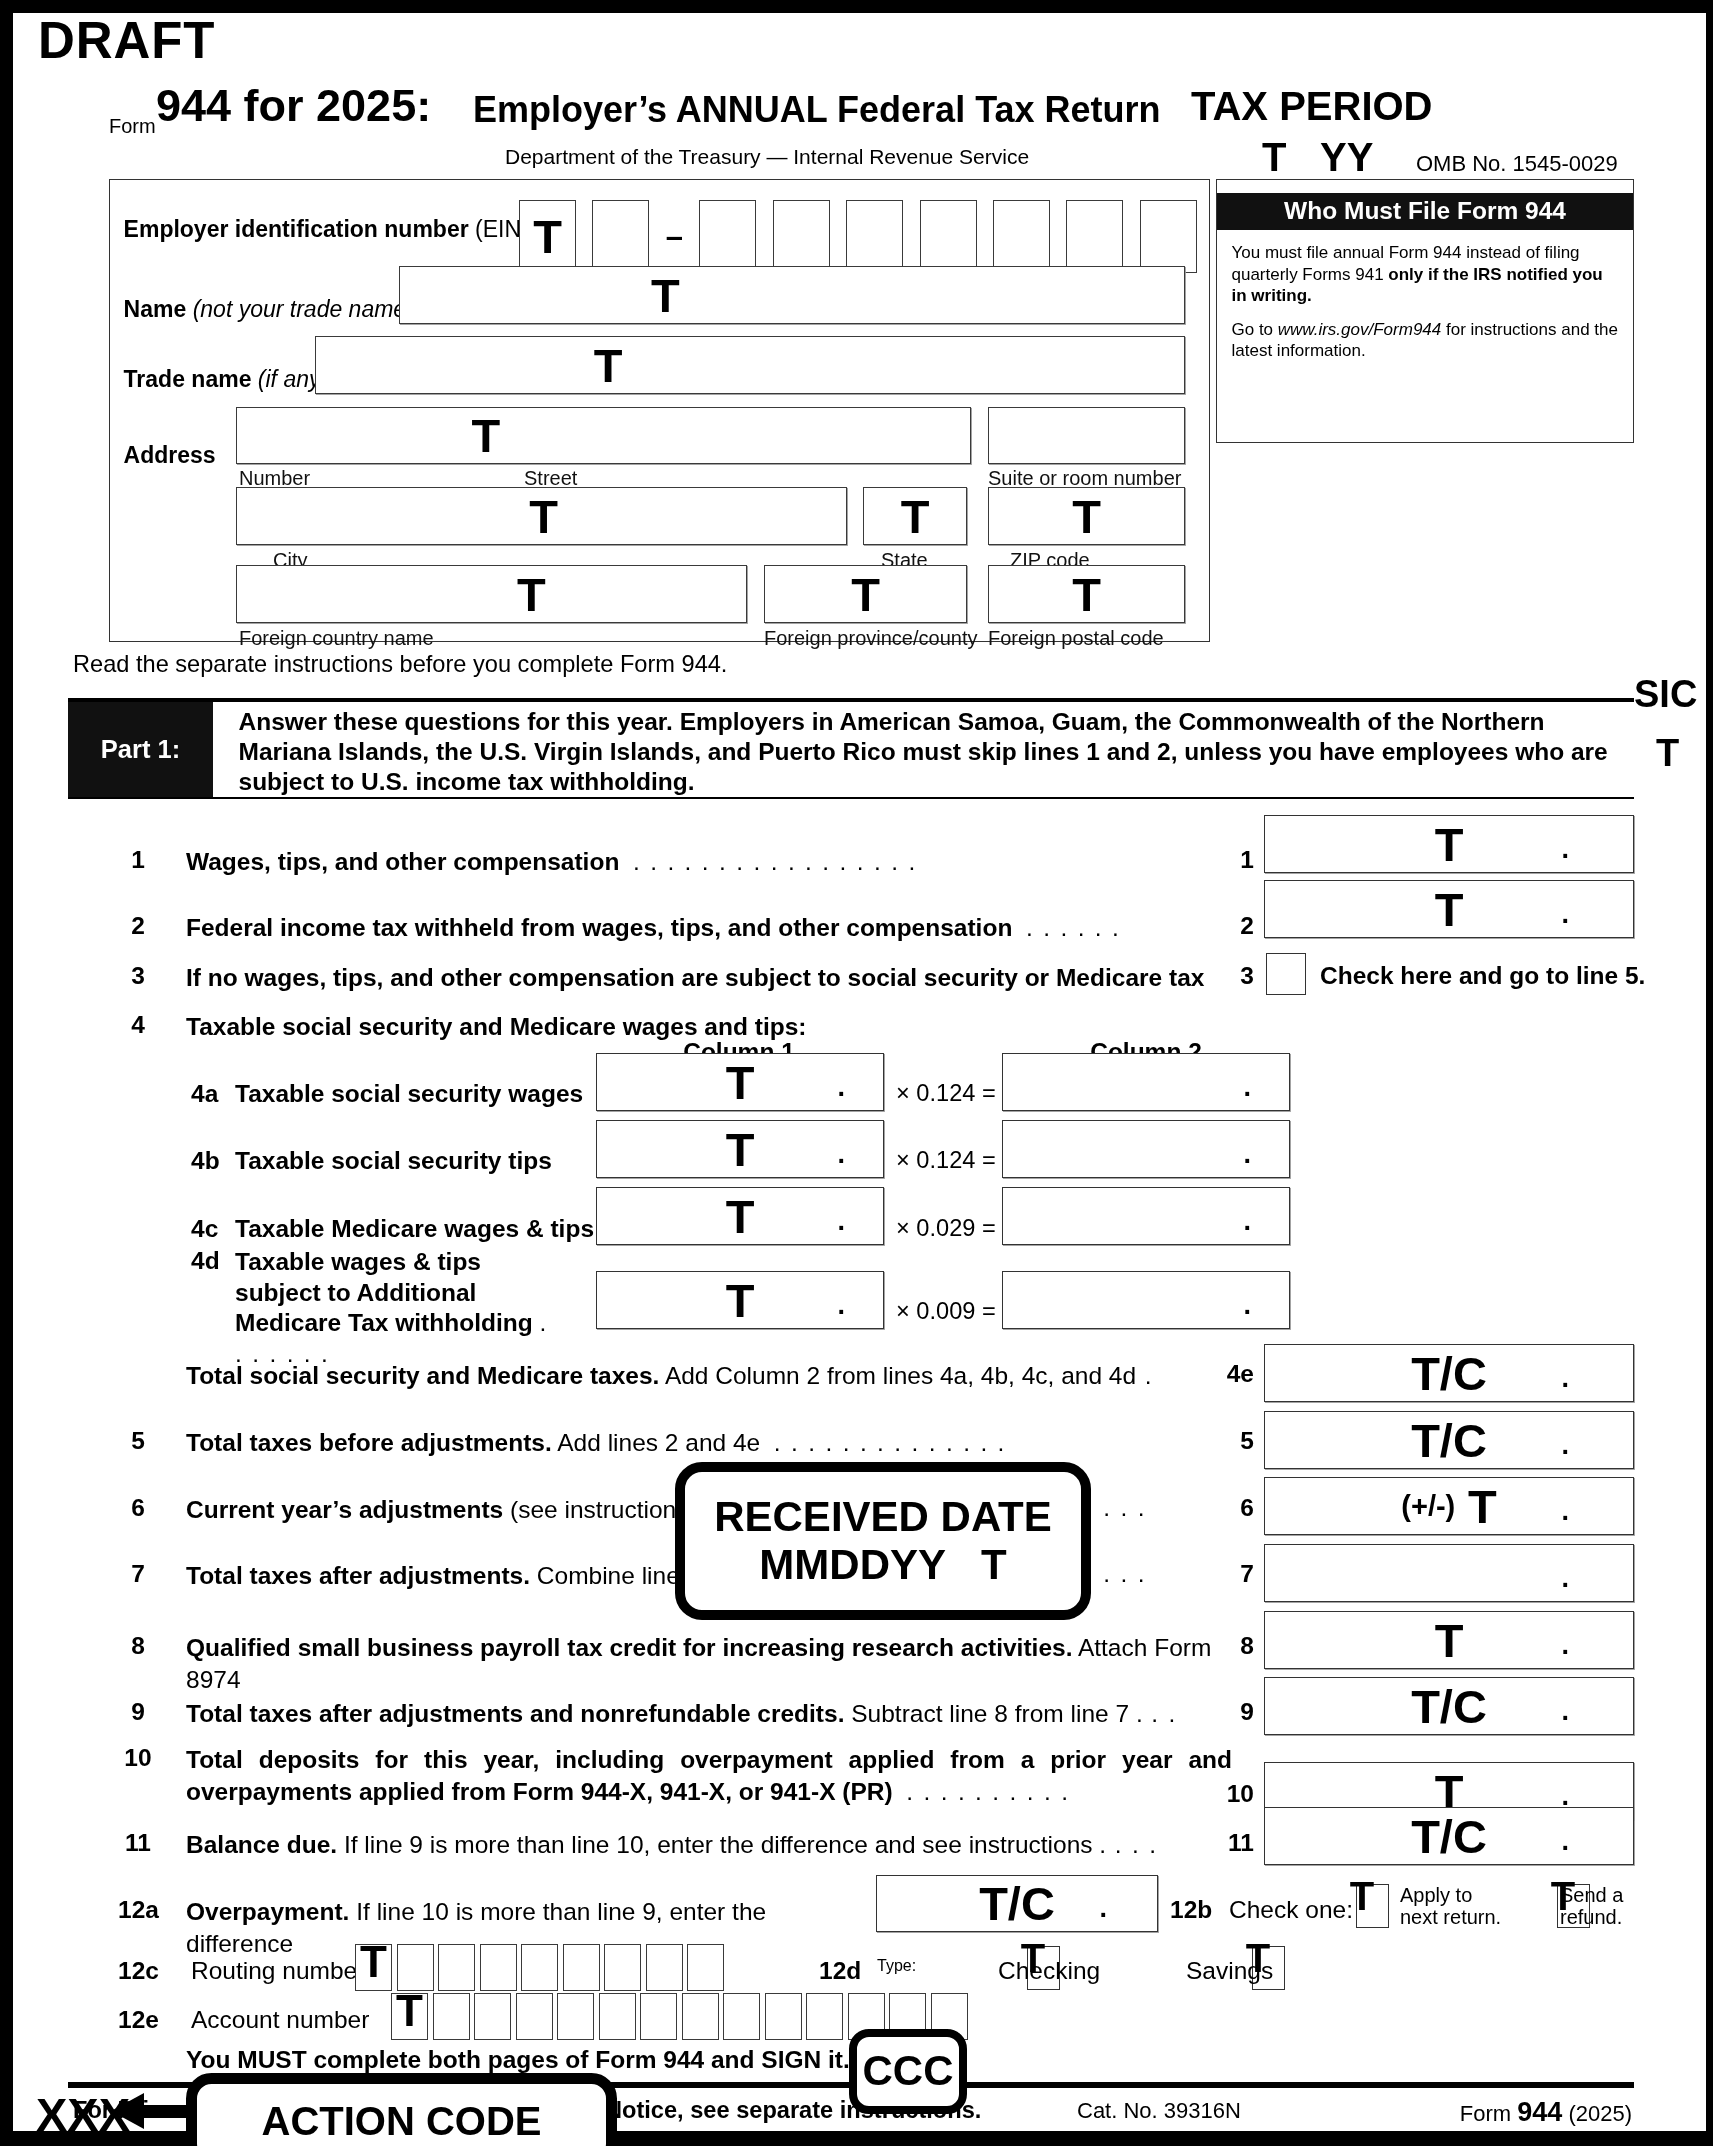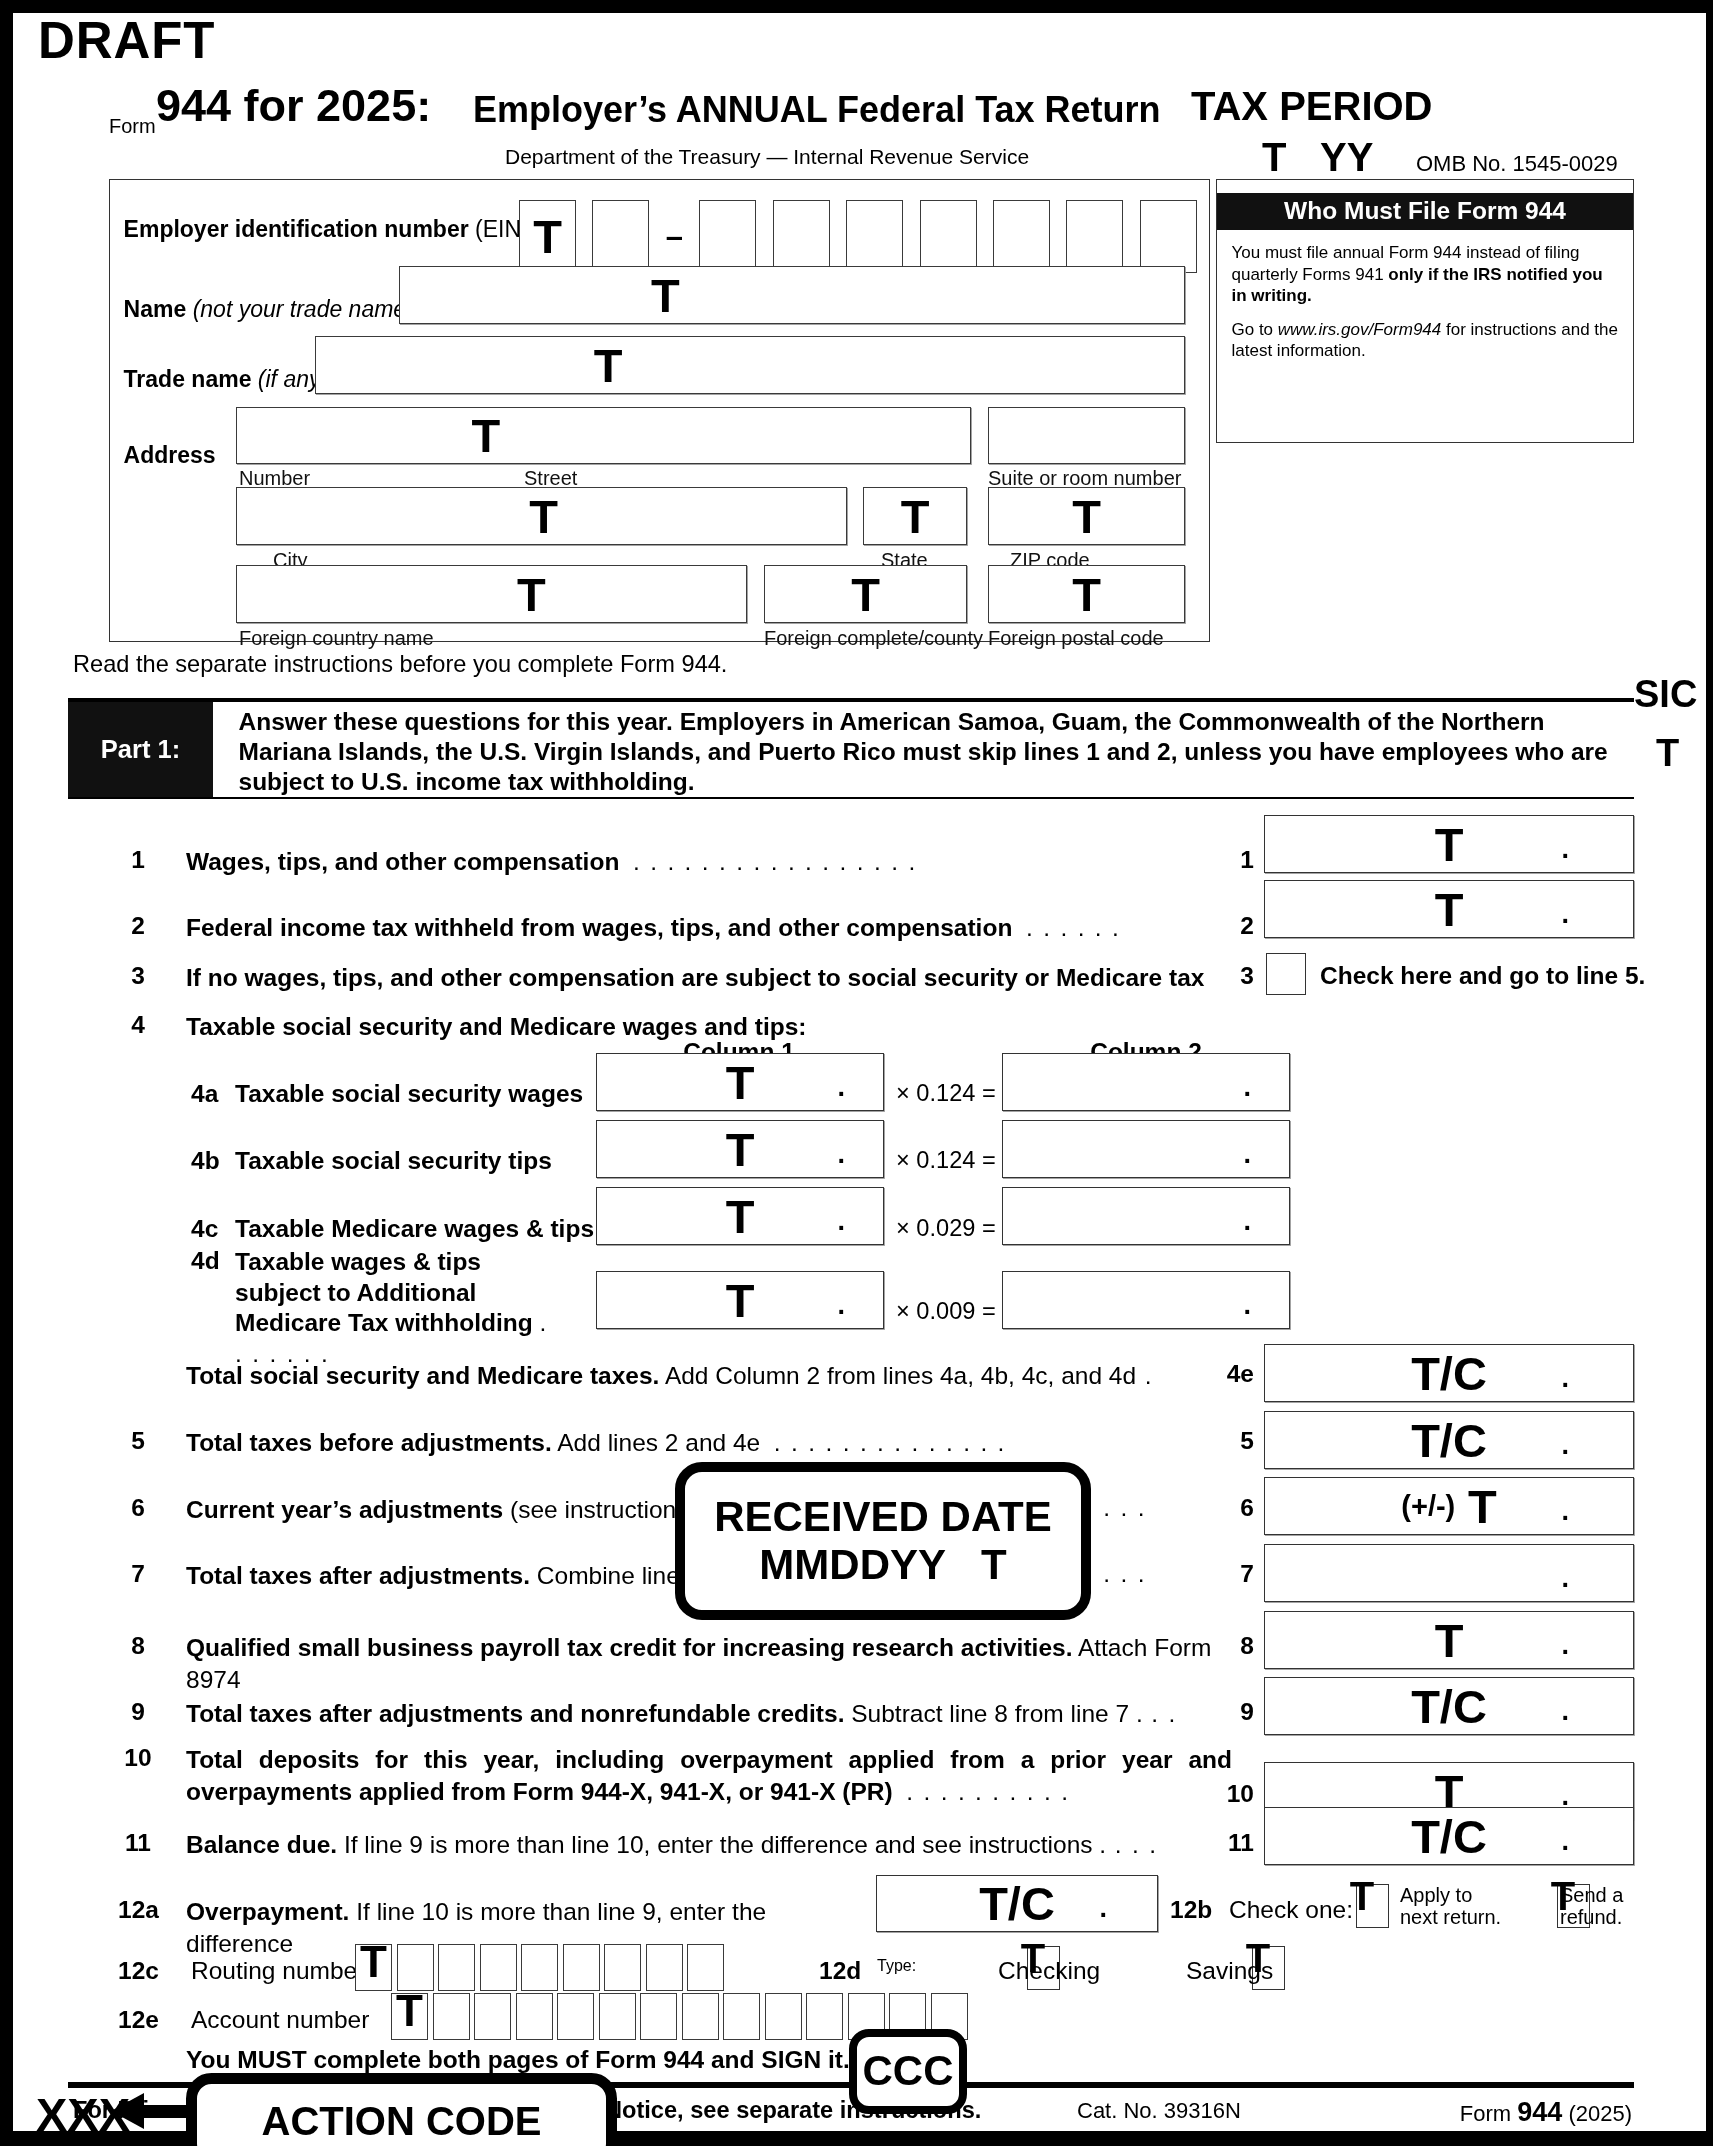--- a/index.html
+++ b/index.html
@@ -124,21 +124,21 @@
     <div class="field" style="left:126px;top:385px;width:509px;height:56px;">
         <span class="tag" style="margin-left:55%;">T</span>
       </div>
     <div class="field ctr" style="left:654px;top:385px;width:201px;height:56px;">
         <span class="tag">T</span>
       </div>
     <div class="field ctr" style="left:878px;top:385px;width:195px;height:56px;">
         <span class="tag">T</span>
       </div>
     <span class="abs sublbl" style="left:129px;top:447px;">Foreign country name</span>
-    <span class="abs sublbl" style="left:654px;top:447px;">Foreign complete/county</span>
+    <span class="abs sublbl" style="left:654px;top:447px;">Foreign province/county</span>
     <span class="abs sublbl" style="left:878px;top:447px;">Foreign postal code</span>
   </div>
 
   
   <div class="abs" style="left:1216px;top:179px;width:416px;height:262px;border:1.8px solid #333;">
     <div style="margin-top:12.7px;background:#111;color:#fff;text-align:center;font-weight:bold;font-size:24.5px;padding:4.5px 0;">Who Must File Form 944</div>
     <div class="t26" style="padding:12.7px 14.5px 0 14.5px;"><span>You must file annual Form 944 instead of filing quarterly Forms 941 </span><span class="b">only if the IRS notified you in writing</span><span class="b">.</span></div>
     <div class="t26" style="padding:12.7px 14.5px 0 14.5px;"><span>Go to </span><span class="i">www.irs.gov/Form944</span><span> for instructions and the latest information.</span></div>
   </div>
 

